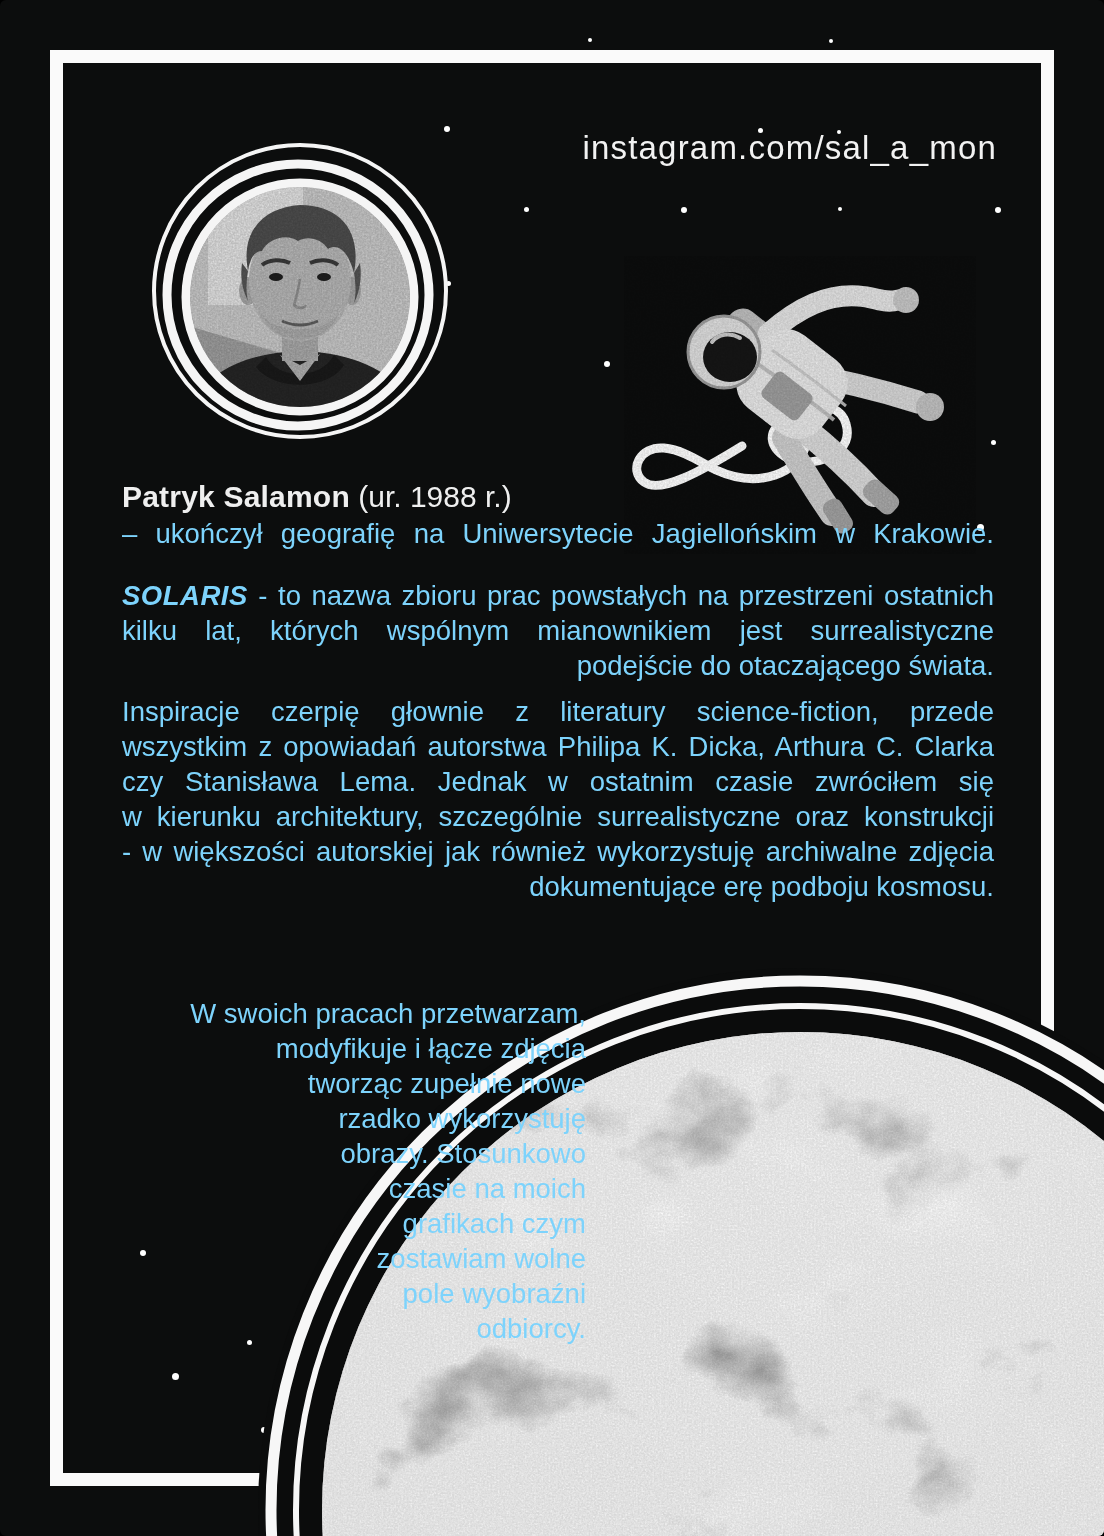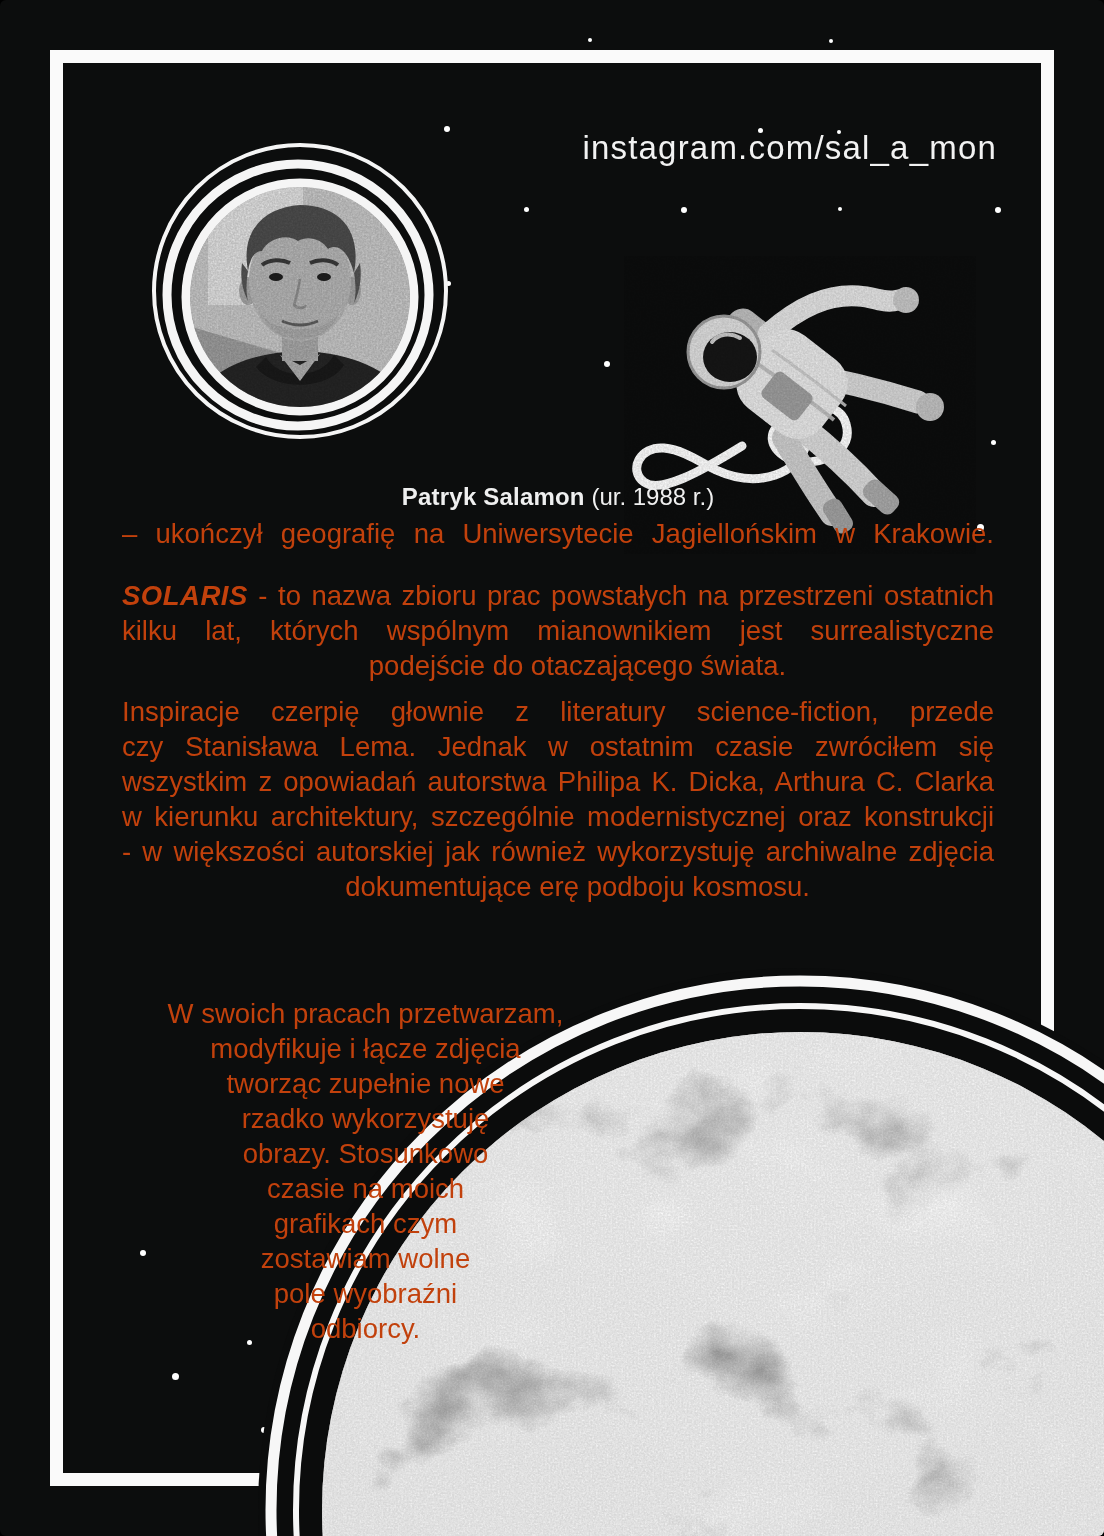--- a/index.html
+++ b/index.html
@@ -15,30 +15,30 @@
     border:13px solid #fafafa; z-index:1;
   }
   .artwork { position:absolute; left:0; top:0; width:1104px; height:1536px; z-index:2; pointer-events:none; }
   .star { position:absolute; background:#fff; border-radius:50%; z-index:2; }
   .textlayer { position:absolute; inset:0; z-index:3; }
   .ig {
     position:absolute; top:128px; right:107px;
     font-size:33px; line-height:40px; letter-spacing:1.2px; color:#f2f2f2;
   }
   .header { position:absolute; left:122px; top:478px; width:872px; }
-  .name-line { font-size:24px; line-height:38px; white-space:nowrap;text-align:center; }
+  .name-line { font-size:30px; line-height:38px; white-space:nowrap; }
   .name-bold { font-weight:bold; letter-spacing:0.2px; }
   .edu-line { font-size:27.5px; line-height:38px; white-space:nowrap;
               text-align:justify; text-align-last:justify; }
   .solaris-block { position:absolute; left:122px; top:578px; width:872px; }
   .insp-block    { position:absolute; left:122px; top:694px; width:872px; }
   .proc-block    { position:absolute; left:106px; top:996px; width:480px; }
-  .txt { font-size:27.5px; line-height:35px; color:#c2410c; }
+  .txt { font-size:27.5px; line-height:35px; color:#7dd3fc; }
   .jline { white-space:nowrap; text-align:justify; text-align-last:justify; text-justify:inter-word; }
-  .lline { white-space:nowrap; text-align:center;margin-left:39px; }
+  .lline { white-space:nowrap; text-align:right;margin-left:39px; }
   .solaris-title { font-weight:bold; font-style:italic; letter-spacing:0.5px; }
 </style>
 </head>
 <body>
 
 <div class="poster">
 
   <div class="frame"></div>
 
   <div class="star" style="left:444px;top:126px;width:6px;height:6px;"></div>
@@ -181,23 +181,23 @@
     <div class="solaris-block txt">
       <div class="jline">
         <span class="solaris-title">SOLARIS</span><span> - to nazwa zbioru prac powstałych na przestrzeni ostatnich</span>
       </div>
       <div class="jline">kilku lat, których wspólnym mianownikiem jest surrealistyczne</div>
       <div class="lline">podejście do otaczającego świata.</div>
     </div>
 
     <div class="insp-block txt">
       <div class="jline">Inspiracje czerpię głownie z literatury science-fiction, przede</div>
+      <div class="jline">wszystkim z opowiadań autorstwa Philipa K. Dicka, Arthura C. Clarka</div>
       <div class="jline">czy Stanisława Lema. Jednak w ostatnim czasie zwróciłem się</div>
-      <div class="jline">wszystkim z opowiadań autorstwa Philipa K. Dicka, Arthura C. Clarka</div>
-      <div class="jline">w kierunku architektury, szczególnie modernistycznej oraz konstrukcji</div>
+      <div class="jline">w kierunku architektury, szczególnie surrealistyczne oraz konstrukcji</div>
       <div class="jline">- w większości autorskiej jak również wykorzystuję archiwalne zdjęcia</div>
       <div class="lline">dokumentujące erę podboju kosmosu.</div>
     </div>
 
     <div class="proc-block txt">
       <div class="lline">W swoich pracach przetwarzam,</div>
       <div class="lline">modyfikuje i łącze zdjęcia</div>
       <div class="lline">tworząc zupełnie nowe</div>
       <div class="lline">rzadko wykorzystuję</div>
       <div class="lline">obrazy. Stosunkowo</div>

